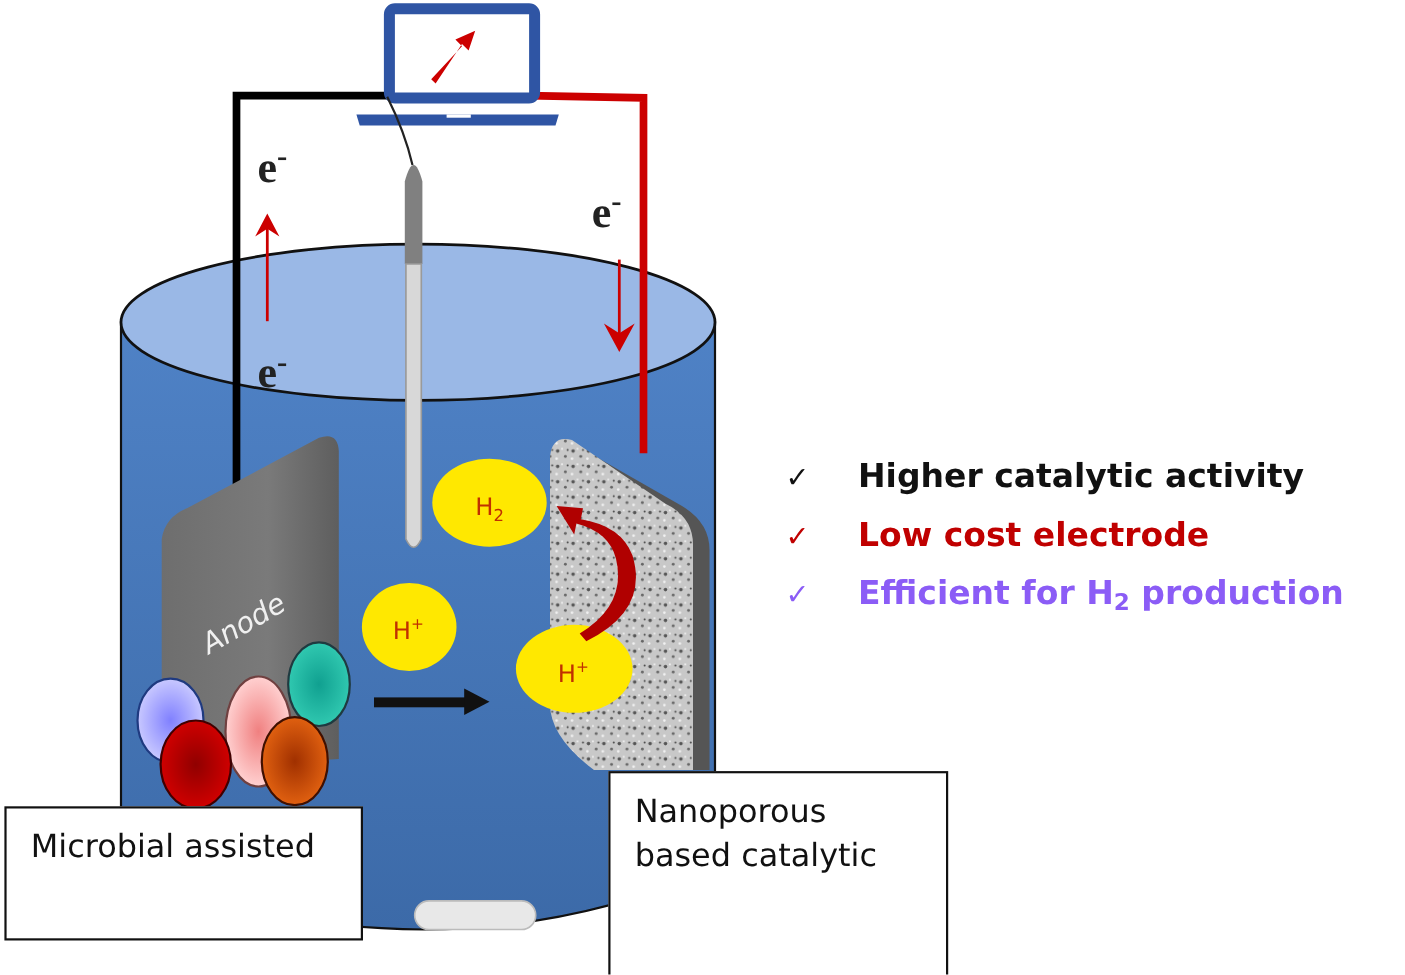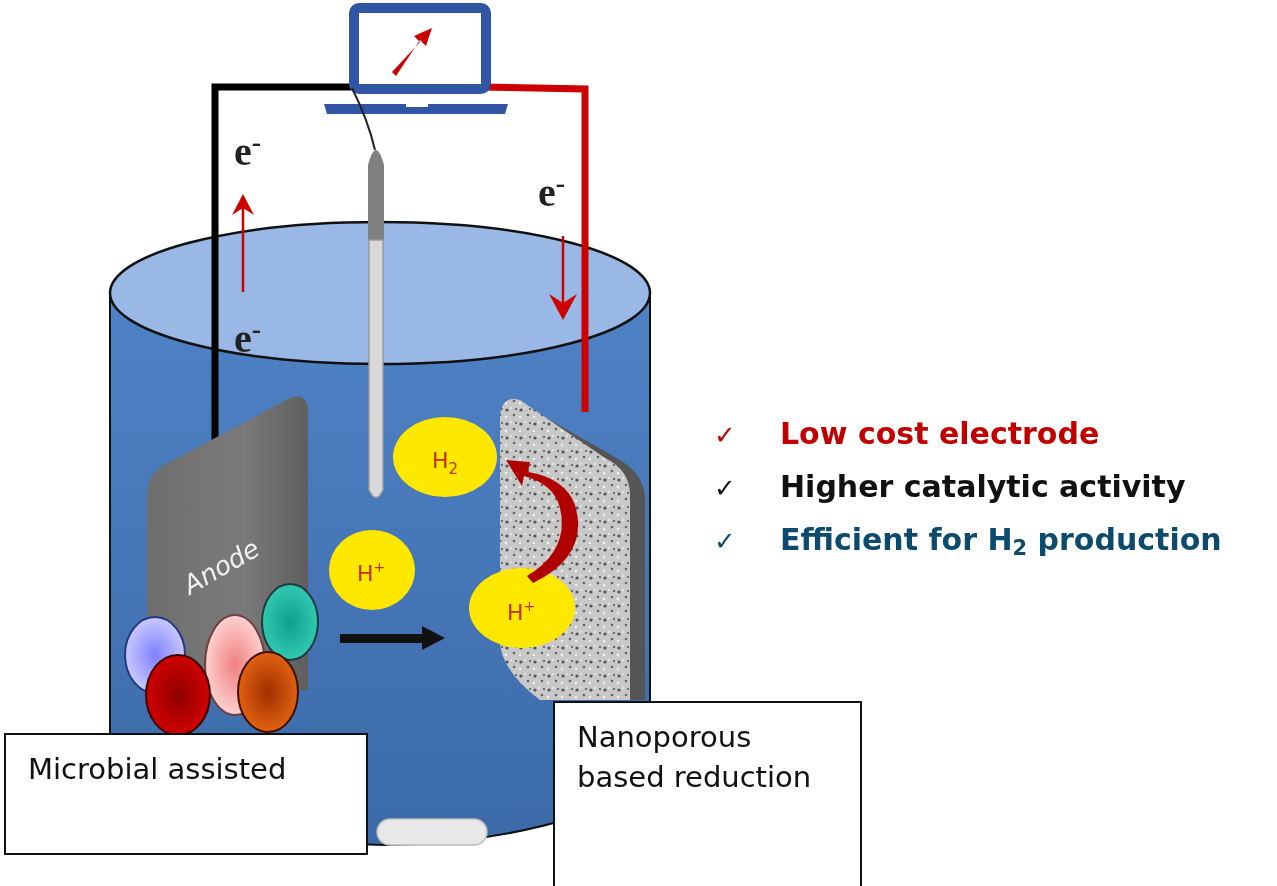--- a/index.html
+++ b/index.html
@@ -2,21 +2,21 @@
 <html><head>
 <meta charset="utf-8">
 <style>
   html, body { margin: 0; padding: 0; background: #ffffff; }
   body { width: 1277px; height: 886px; overflow: hidden; position: relative; font-family: "Liberation Sans", sans-serif; }
   svg#diagram { position: absolute; left: 0; top: 0; }
   .serif { font-family: "Liberation Serif", serif; font-weight: bold; }
   .sans { font-family: "DejaVu Sans", sans-serif; }
   .label-box { position: absolute; background: #fff; border: 2px solid #111; box-sizing: border-box;
                font-family: "DejaVu Sans", sans-serif; font-size: 29px; line-height: 40px; color: #111; }
-  #box-left { left: 4px; top: 733px; width: 364px; height: 122px; padding: 14px 0 0 22px; }
+  #box-left { left: 4px; top: 733px; width: 326px; height: 122px; padding: 14px 0 0 22px; }
   #box-right { left: 505px; top: 701px; width: 309px; height: 212px; padding: 14px 0 0 22px; margin-left: 48px; }
   .features { position: absolute; left: 714px; top: 408px; font-family: "DejaVu Sans", sans-serif; font-weight: bold; font-size: 30px; line-height: 52px; }
   .feature { white-space: nowrap; }
   .check { display: inline-block; width: 66px; font-family: "DejaVu Serif", serif; font-weight: normal; font-size: 26px; }
   sub { font-size: 0.7em; vertical-align: -0.25em; }
 </style>
 </head>
 <body>
 
 <svg id="diagram" width="1277" height="886" viewBox="0 0 1277 886">
@@ -133,26 +133,26 @@
 
   <rect x="377" y="819" width="110" height="26" rx="13" fill="#e8e8e8" stroke="#bbb" stroke-width="1.5"></rect>
 </svg>
 
 <div id="box-left" class="label-box">
   <div>Microbial assisted</div>
 </div>
 
 <div id="box-right" class="label-box">
   <div>Nanoporous</div>
-  <div>based reduction</div>
+  <div>based catalytic</div>
 </div>
 
 <div class="features">
+  <div class="feature" style="color:#111111">
+    <span class="check">✓</span><span>Higher catalytic activity</span>
+  </div>
   <div class="feature" style="color:#c00000">
     <span class="check">✓</span><span>Low cost electrode</span>
   </div>
-  <div class="feature" style="color:#111111">
-    <span class="check">✓</span><span>Higher catalytic activity</span>
-  </div>
-  <div class="feature" style="color:#0c4a6e">
+  <div class="feature" style="color:#8b5cf6">
     <span class="check">✓</span><span>Efficient for H</span><sub>2</sub><span> production</span>
   </div>
 </div>
 
 </body></html>

